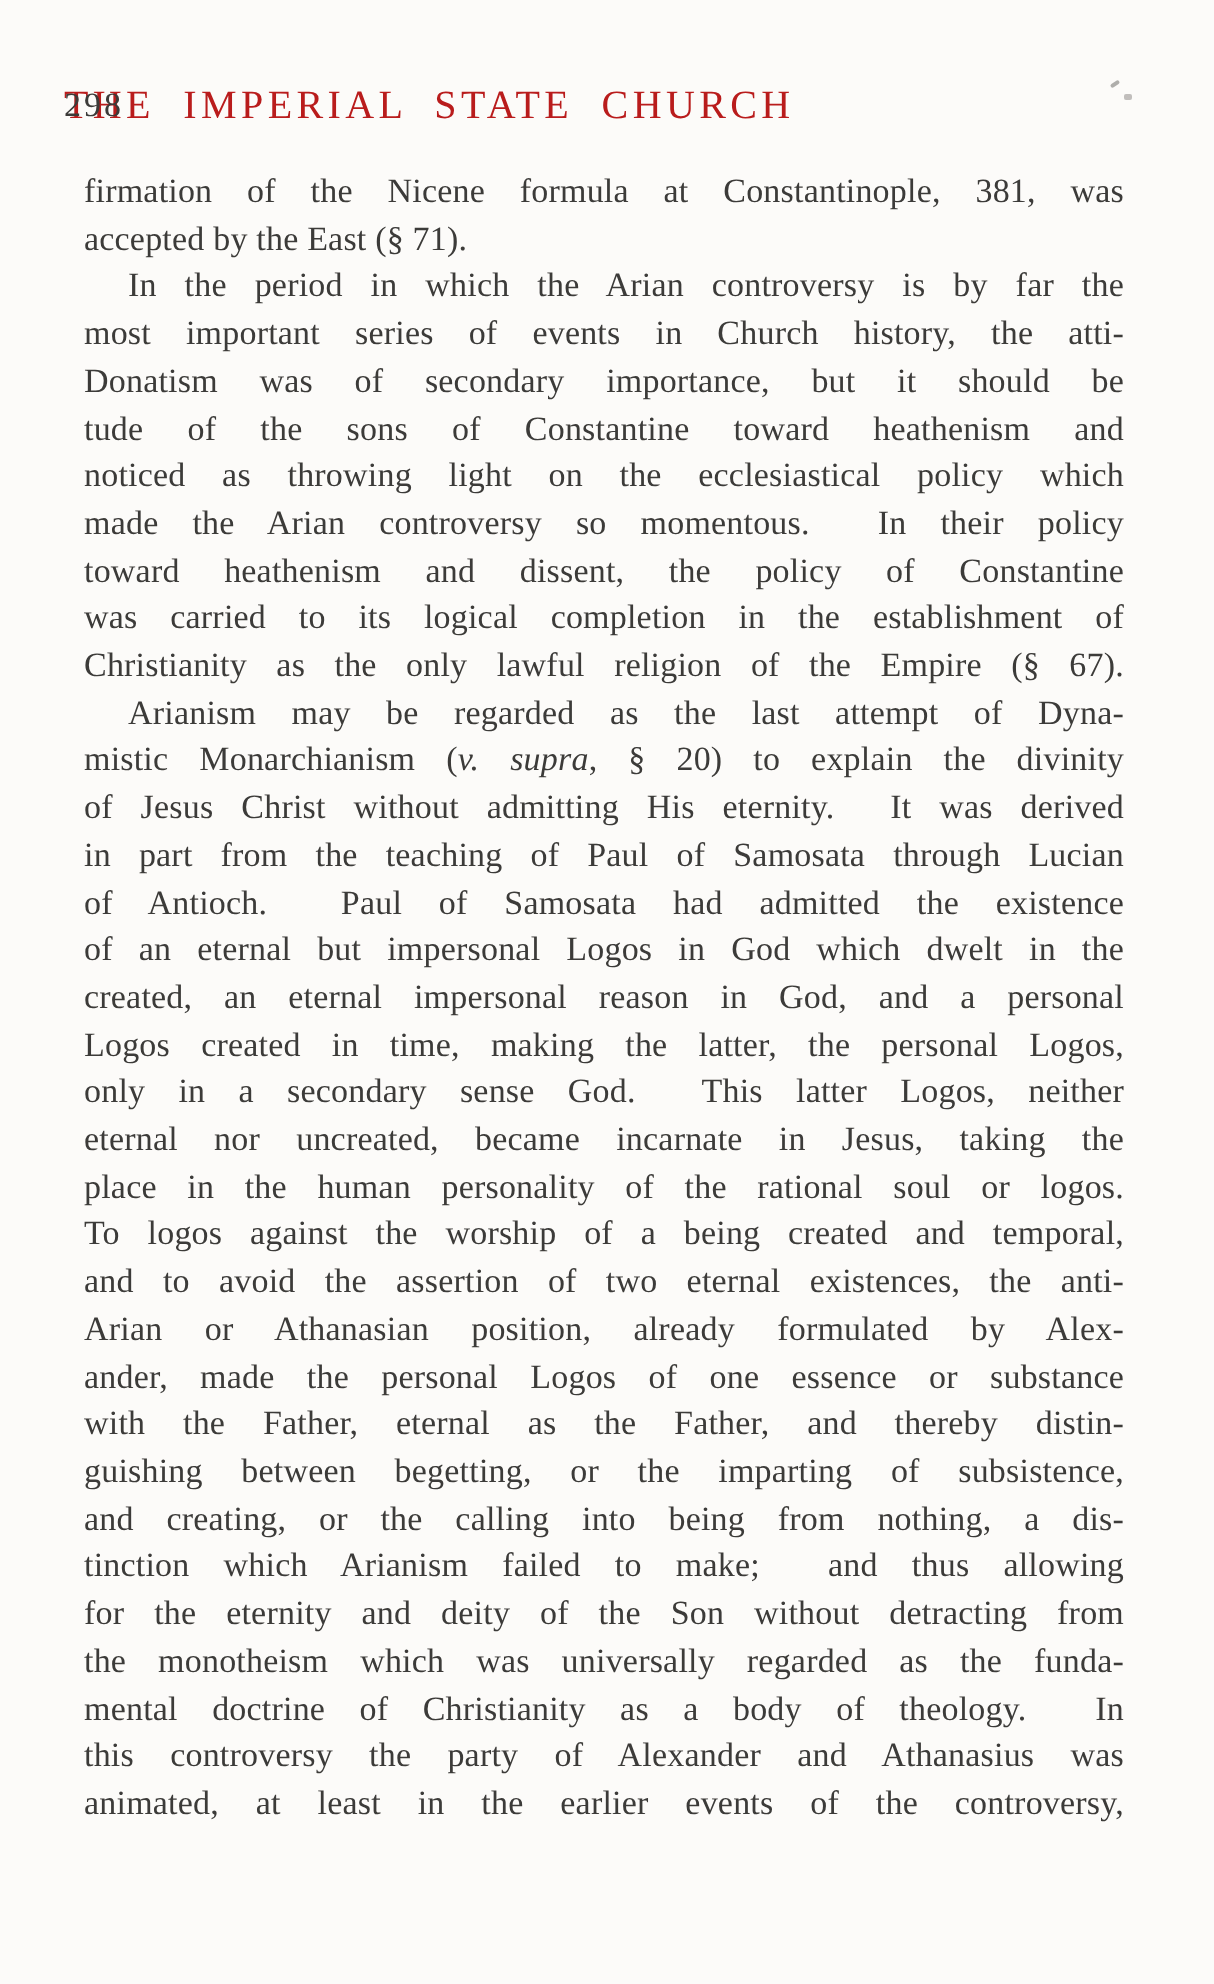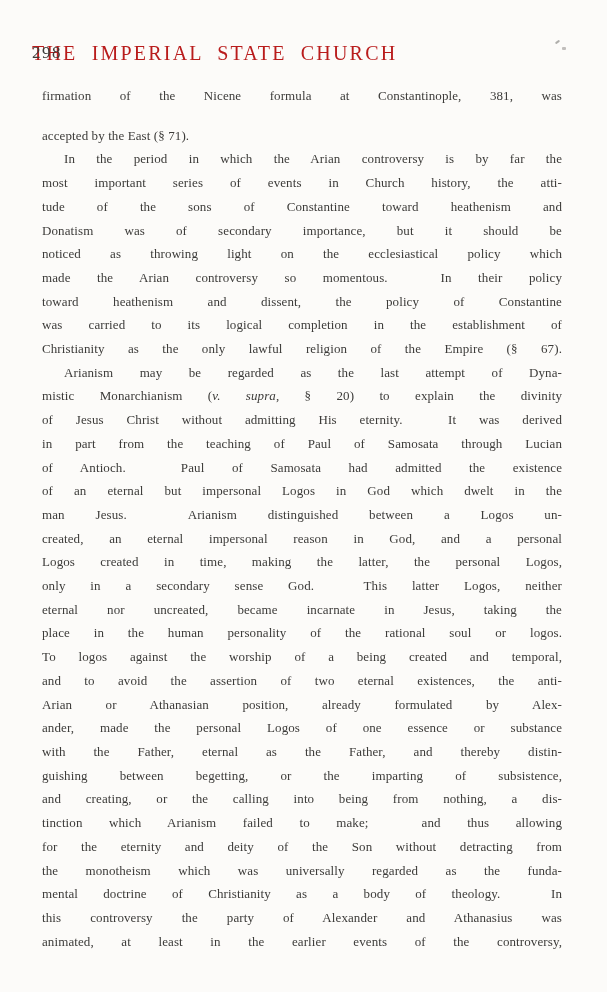--- a/index.html
+++ b/index.html
@@ -43,28 +43,28 @@
     color: #b91c1c;
   }
   
   .bodycol {
     position: absolute;
     top: 84px; left: 42px; width: 520px;
   }
   .para { margin: 0; padding: 0; }
   .para.indent .line:first-child { text-indent: 22px; }
   .line {
-    font-size: 13px;
+    font-size: 17px;
     line-height: 23.7px;
     letter-spacing: 0.1px;
     text-align: justify;
     text-align-last: justify;
     white-space: normal;
   }
-  .line.last { text-align-last: left; margin-top: 16px; }
+  .line.last { text-align-last: left; }
   .line i { font-style: italic; }
   
   .artifact {
     position: absolute;
     background: #8f8d8a;
     border-radius: 1px;
   }
   .artifact.a1 { left: 555px; top: 41px; width: 5px; height: 2px; transform: rotate(-35deg); opacity: .7; }
   .artifact.a2 { left: 562px; top: 47px; width: 4px; height: 3px; opacity: .55; }
 </style>
@@ -81,36 +81,35 @@
   </header>
 
   <main class="bodycol">
       <div class="para">
         <div class="line"><span>firmation of the Nicene formula at Constantinople, 381, was</span></div>
         <div class="line last"><span>accepted by the East (§ 71).</span></div>
       </div>
       <div class="para indent">
         <div class="line"><span>In the period in which the Arian controversy is by far the</span></div>
         <div class="line"><span>most important series of events in Church history, the atti-</span></div>
+        <div class="line"><span>Donatism was of secondary importance, but it should be</span></div>
         <div class="line"><span>tude of the sons of Constantine toward heathenism and</span></div>
-        <div class="line"><span>Donatism was of secondary importance, but it should be</span></div>
         <div class="line"><span>noticed as throwing light on the ecclesiastical policy which</span></div>
         <div class="line"><span>made the Arian controversy so momentous.&nbsp; In their policy</span></div>
         <div class="line"><span>toward heathenism and dissent, the policy of Constantine</span></div>
         <div class="line"><span>was carried to its logical completion in the establishment of</span></div>
         <div class="line"><span>Christianity as the only lawful religion of the Empire (§ 67).</span></div>
       </div>
       <div class="para indent">
         <div class="line"><span>Arianism may be regarded as the last attempt of Dyna-</span></div>
         <div class="line"><span>mistic Monarchianism (</span><i>v. supra</i><span>, § 20) to explain the divinity</span></div>
         <div class="line"><span>of Jesus Christ without admitting His eternity.&nbsp; It was derived</span></div>
         <div class="line"><span>in part from the teaching of Paul of Samosata through Lucian</span></div>
         <div class="line"><span>of Antioch.&nbsp; Paul of Samosata had admitted the existence</span></div>
         <div class="line"><span>of an eternal but impersonal Logos in God which dwelt in the</span></div>
-        <div class="line"><span>man Jesus.&nbsp; Arianism distinguished between a Logos un-</span></div>
         <div class="line"><span>created, an eternal impersonal reason in God, and a personal</span></div>
         <div class="line"><span>Logos created in time, making the latter, the personal Logos,</span></div>
         <div class="line"><span>only in a secondary sense God.&nbsp; This latter Logos, neither</span></div>
         <div class="line"><span>eternal nor uncreated, became incarnate in Jesus, taking the</span></div>
         <div class="line"><span>place in the human personality of the rational soul or logos.</span></div>
         <div class="line"><span>To logos against the worship of a being created and temporal,</span></div>
         <div class="line"><span>and to avoid the assertion of two eternal existences, the anti-</span></div>
         <div class="line"><span>Arian or Athanasian position, already formulated by Alex-</span></div>
         <div class="line"><span>ander, made the personal Logos of one essence or substance</span></div>
         <div class="line"><span>with the Father, eternal as the Father, and thereby distin-</span></div>

